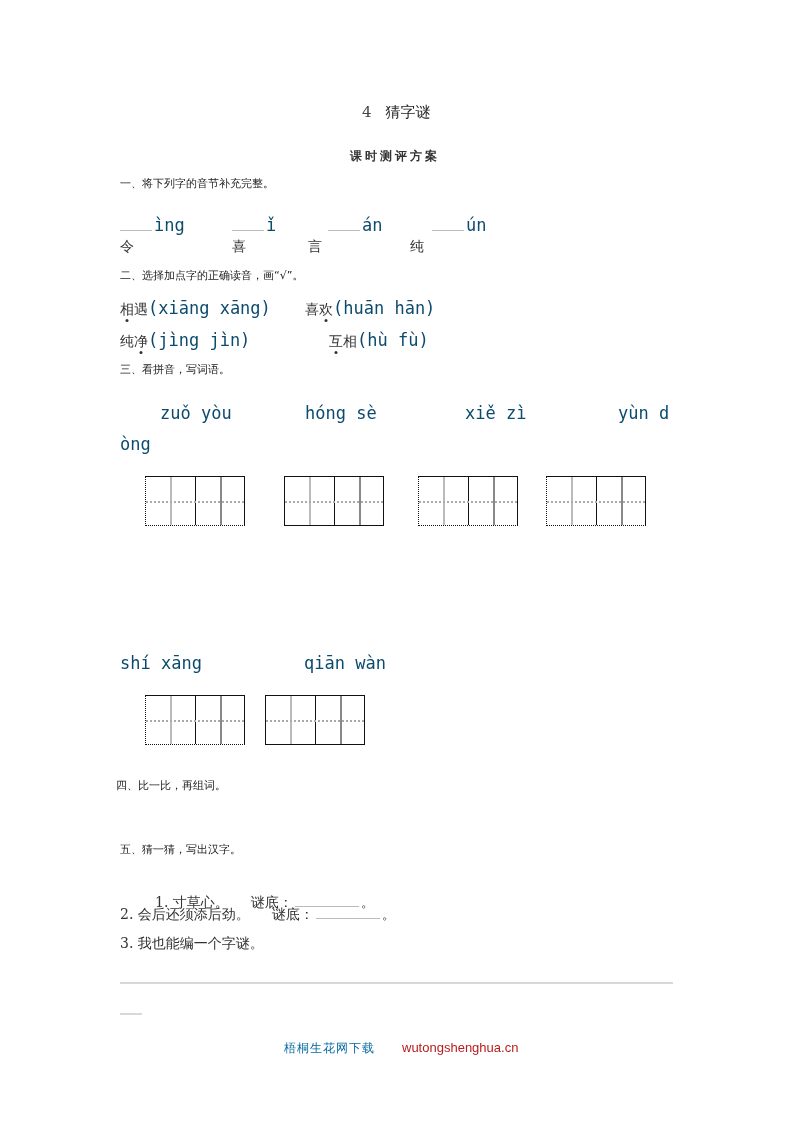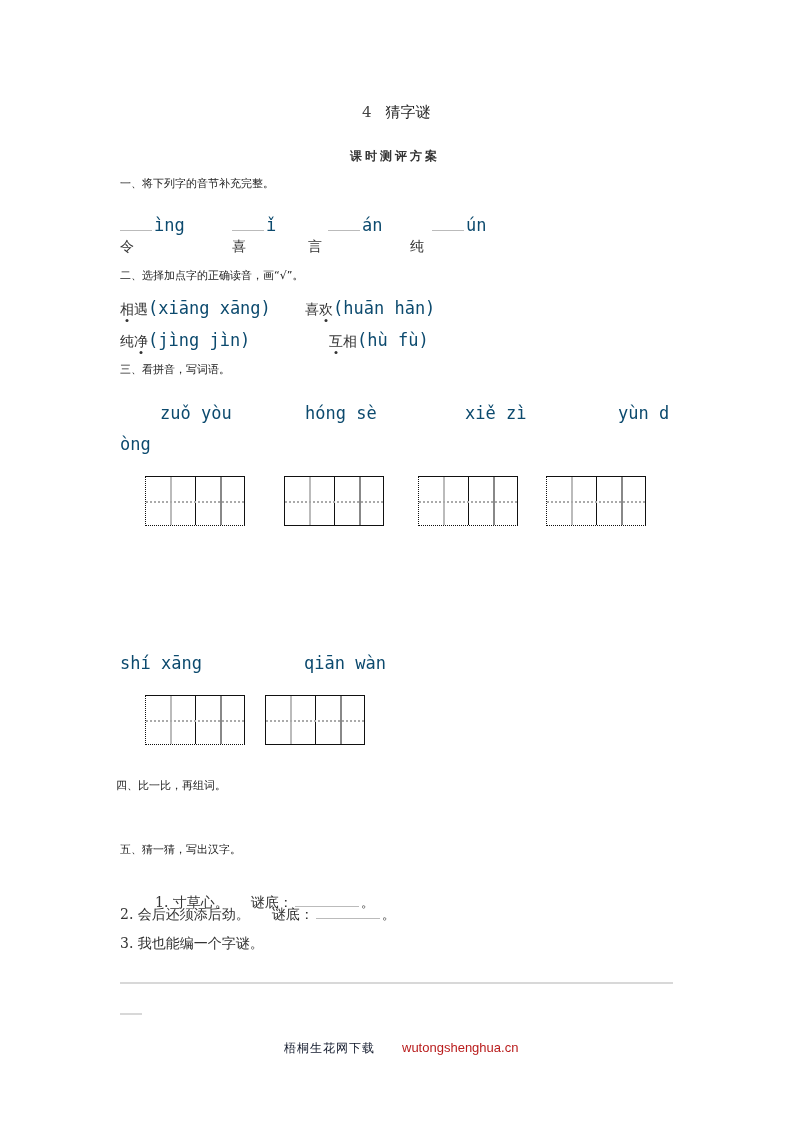--- a/index.html
+++ b/index.html
@@ -16,21 +16,21 @@
     .dot { position: relative; }
     .dot::after { content:""; position:absolute; left:50%; bottom:-5px; width:3px; height:3px; background:#333; border-radius:50%; transform:translateX(-50%); }
     .grid { position:absolute; width:100px; height:50px; border:1.5px solid #111; box-sizing:border-box; background:#fff; }
     .grid .v1,.grid .v3 { position:absolute; top:0; bottom:0; width:0; border-left:2px solid #bbb; }
     .grid .v1 { left:24px; } .grid .v3 { left:74px; border-left-color:#888; }
     .grid .v2 { position:absolute; top:0; bottom:0; left:49px; width:0; border-left:1.5px solid #111; }
     .grid .h { position:absolute; left:0; right:0; top:24px; height:0; border-top:2px dotted #aaa; }
     .grid.dl { border-left-style: dotted; border-bottom-style: dotted; }
     .line { position:absolute; height:0; border-top:2px solid #d8d8d8; }
     .ans { display:inline-block; width:64px; border-bottom:1px solid #bbb; height:14px; vertical-align:baseline; margin:0 2px; }
-    .footer-cn { font-family: "DejaVu Serif", serif; font-size: 12px; color:#0f172a; letter-spacing: 1px; }
+    .footer-cn { font-family: "DejaVu Serif", serif; font-size: 12px; color:#0369a1; letter-spacing: 1px; }
     .footer-url { font-family: "Liberation Sans", sans-serif; font-size: 13px; color:#b91c1c; }
   </style>
 </head>
 <body>
 
 <div class="abs title" style="left:362px; top:103px;">
   <span class="num">4</span><span>猜字谜</span>
 </div>
 <div class="abs subtitle" style="left:350px; top:140px;margin-top:8px;">课时测评方案</div>
 

